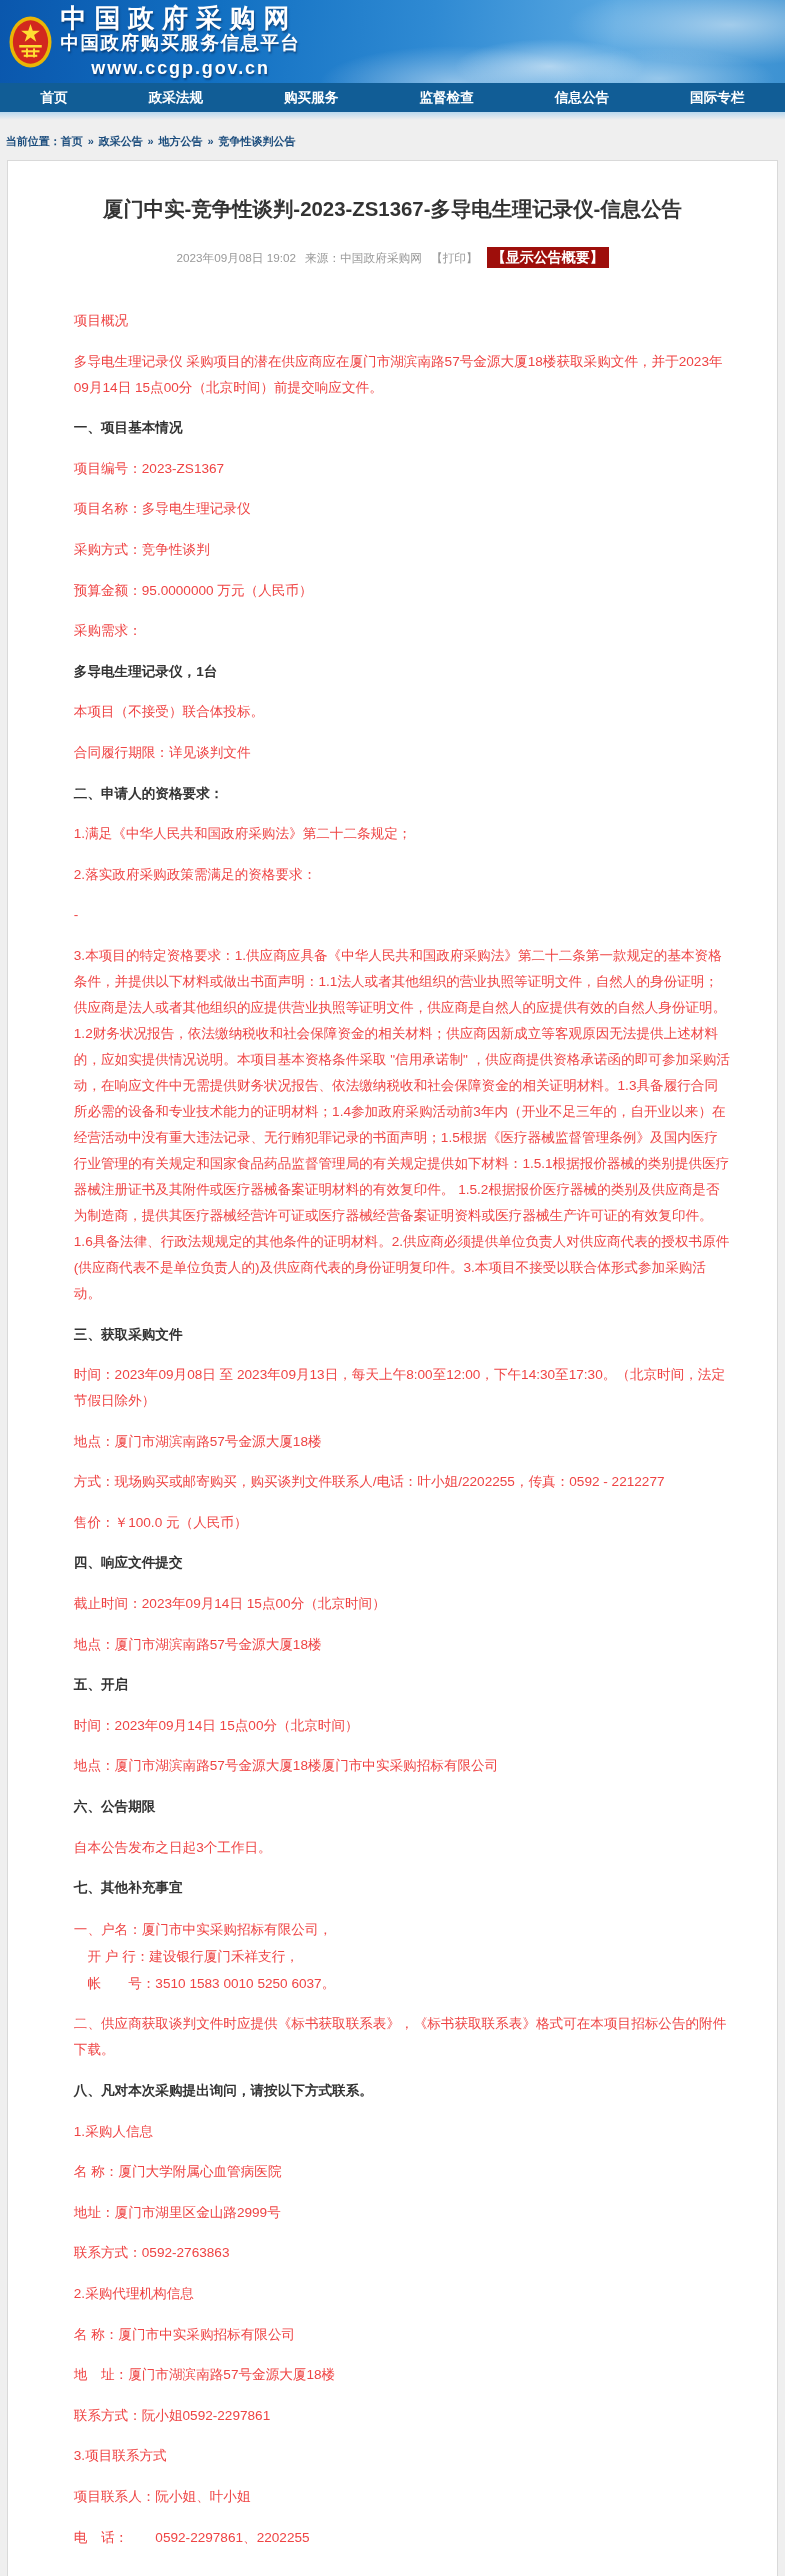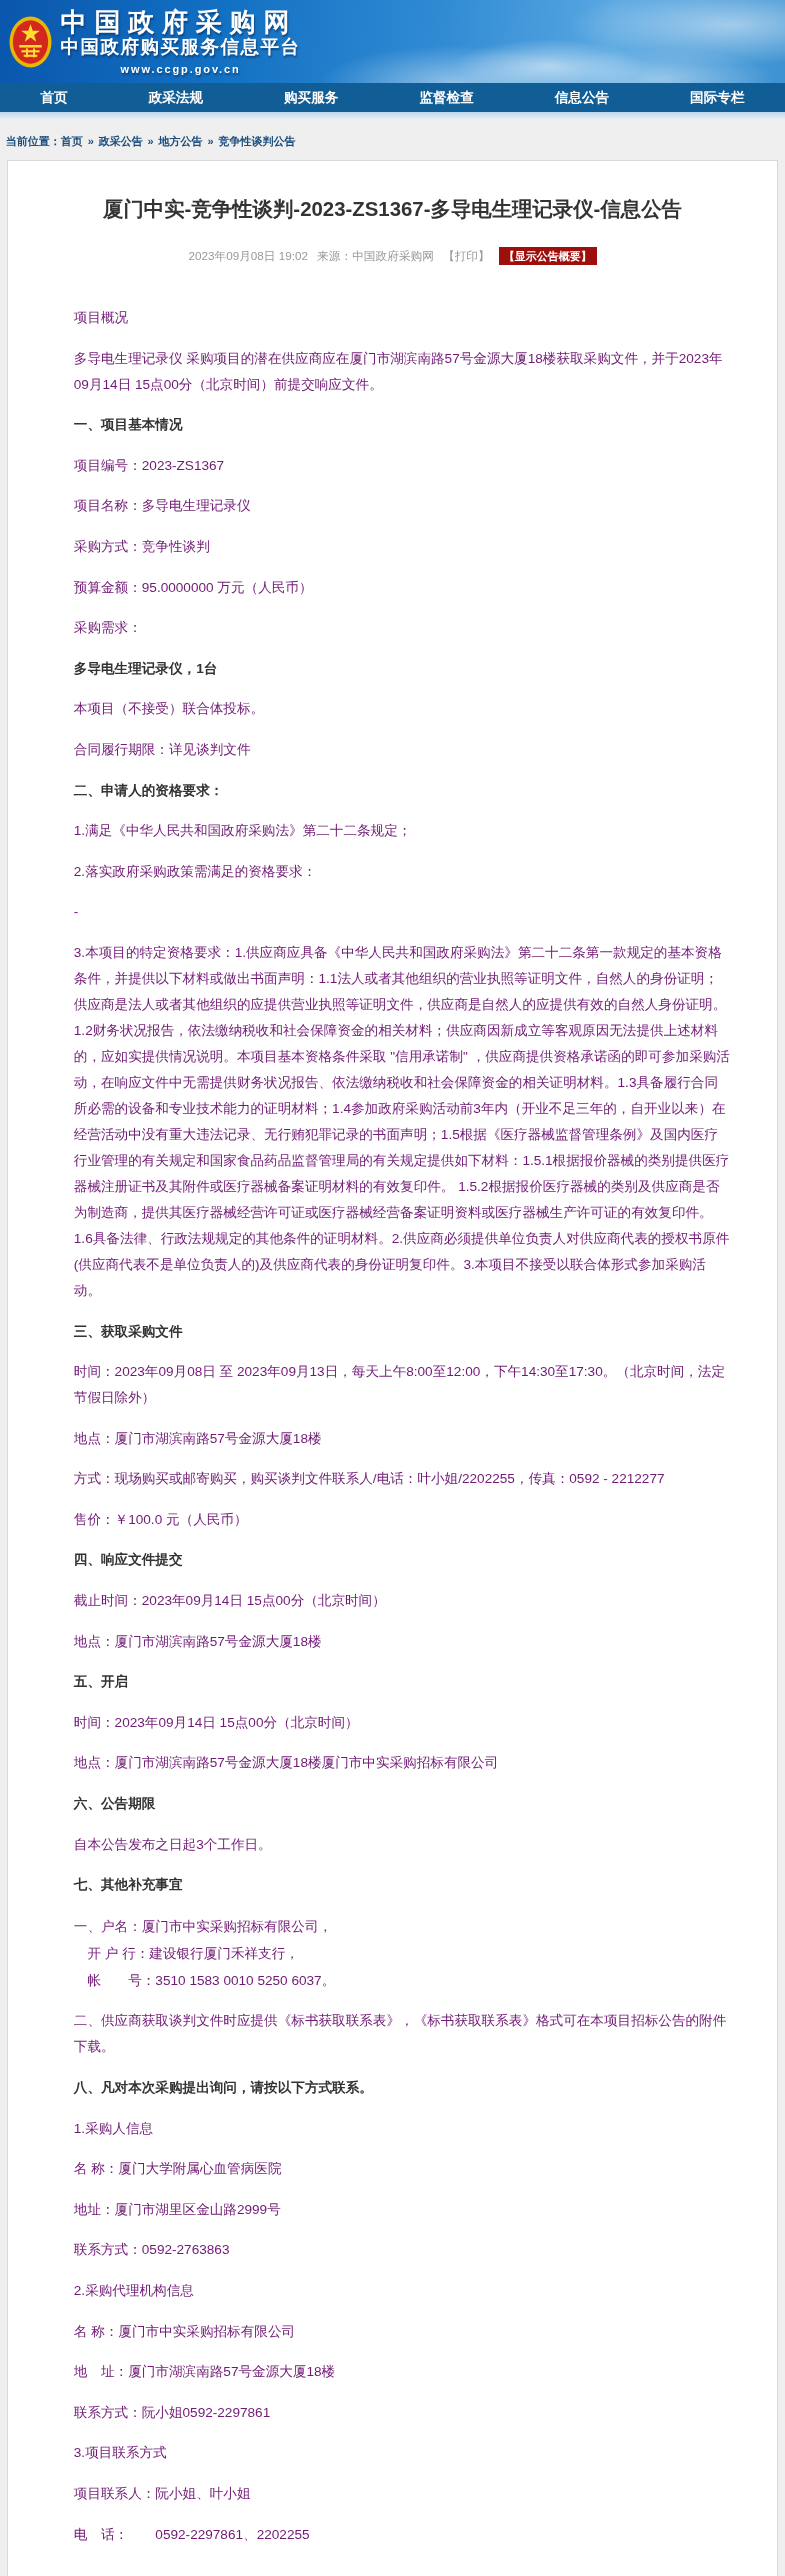--- a/index.html
+++ b/index.html
@@ -20,21 +20,21 @@
       radial-gradient(165px 44px at 84% 95%, rgba(255,255,255,.4), rgba(255,255,255,0) 70%),
       linear-gradient(95deg,#0a57ad 0%,#1270c2 28%,#2f8ad3 55%,#58a7e1 78%,#3d92d2 100%);
     display:flex; align-items:center;
     overflow:hidden;
   }
   .brand { display:flex; align-items:center; padding-left:7.8px; gap:7.8px; }
   .emblem svg { display:block; }
   .brand-text { color:#fff; text-shadow:1px 1.9px 1.9px rgba(8,48,96,.65); }
   .site-title { font-size:26px; font-weight:bold; letter-spacing:7.8px; line-height:1.08; white-space:nowrap; }
   .site-subtitle { font-size:18.5px; font-weight:bold; letter-spacing:1.5px; line-height:1.15; white-space:nowrap; }
-  .site-url { font-size:11px; font-weight:bold; letter-spacing:1.9px; text-align:center; margin-top:5px; }
+  .site-url { font-size:18px; font-weight:bold; letter-spacing:1.9px; text-align:center; margin-top:5px; }
 
   
   .nav {
     height:29px; background:#115d96;
     display:flex; justify-content:space-around; align-items:center;
   }
   .nav-item { color:#fff; font-size:13.6px; font-weight:bold; text-decoration:none; cursor:pointer; white-space:nowrap; }
   .nav-fade { height:7.8px; background:linear-gradient(#b9d8ee,#efefef); }
 
   
@@ -59,29 +59,29 @@
   }
   .meta {
     margin-top:23px; text-align:center;
     font-size:11.7px; color:#999;
   }
   .meta span, .meta a { margin:0 2.9px; }
   .print { color:#999; text-decoration:none; cursor:pointer; }
   .summary-btn {
     display:inline-block;
     background:#9e0e0b; color:#fff;
-    font-weight:bold; font-size:11px;
+    font-weight:bold; font-size:14px;
     padding:1.9px 4.9px; margin-left:5.8px;
     text-decoration:none; cursor:pointer;
   }
 
   
   .body { padding:25px 47px 0 66px; }
   .para {
-    font-size:13.6px; color:#701a75;
+    font-size:13.6px; color:#ef4444;
     line-height:26px; margin:14.6px 0;
   }
   .para.bold { font-weight:bold; color:#333; }
   .para.group { white-space:pre-line; line-height:27px; }
 </style>
 </head>
 <body>
 
 <div class="page">
 

